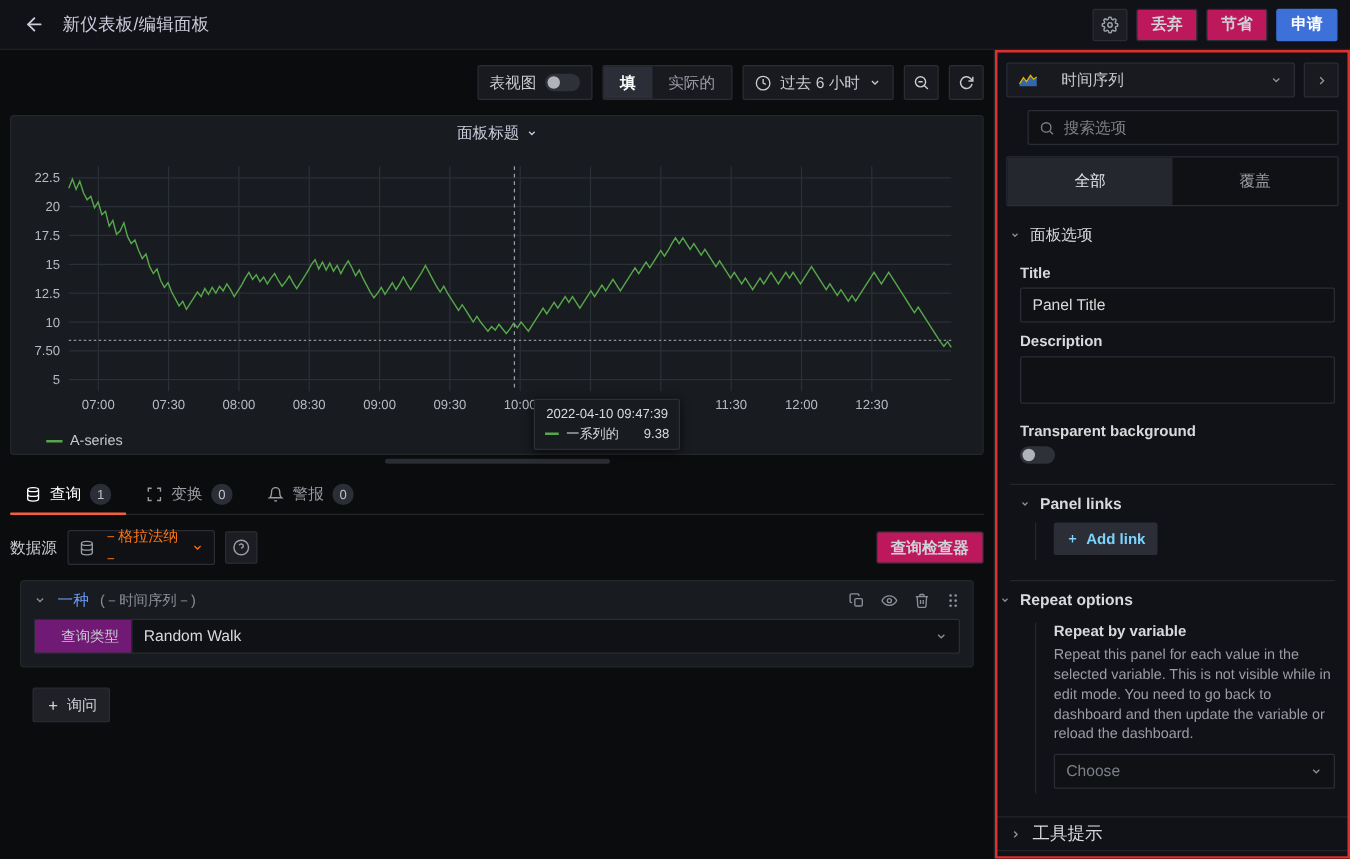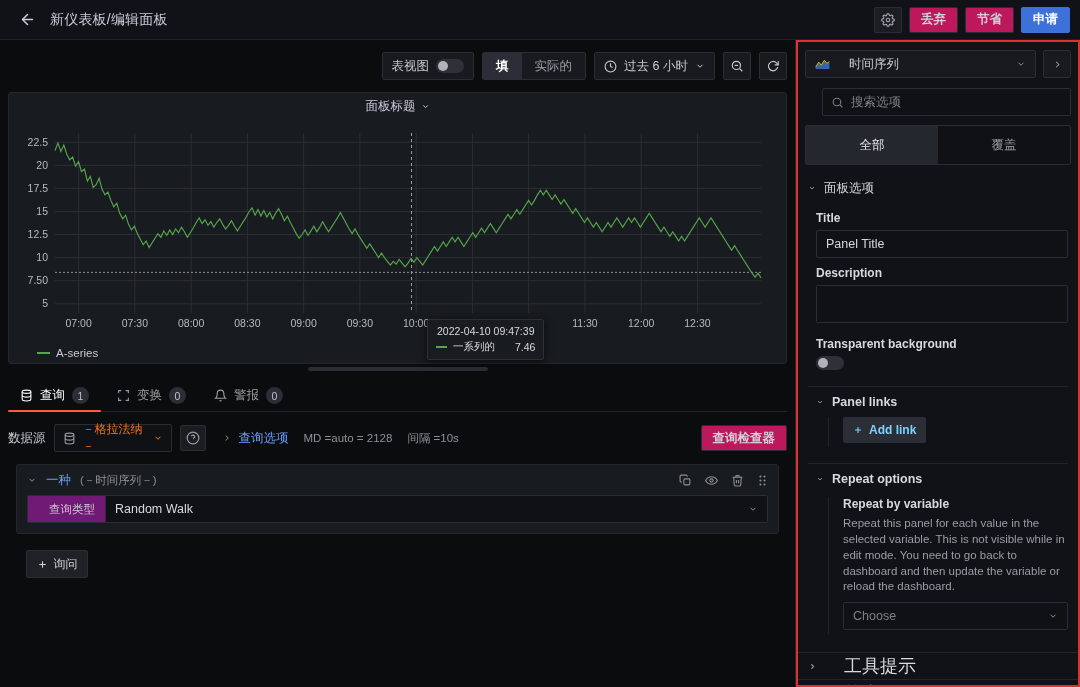--- a/index.html
+++ b/index.html
@@ -237,22 +237,22 @@
     display: inline-flex; align-items: center; gap: 6px; font-size: 12px; color: #7dd3fc; cursor: pointer;
     font-weight: 600;
   }
   .help-text { font-size: 11.5px; color: #9a9da5; line-height: 1.38; margin-bottom: 7px; }
   .choose-select {
     width: 100%; height: 28px; background: #0f1114; border: 1px solid #2a2d35; border-radius: 2px;
     display: flex; align-items: center; padding: 0 9px; font-size: 12.5px; color: #7d8089; cursor: pointer;
   }
   .choose-select span:first-child { flex: 1; }
   .collapsed-sec {
-    height: 27px; display: flex; align-items: center; gap: 27px; padding: 0 12px;
-    font-size: 18px; color: #d8d9da; cursor: pointer; border-top: 1px solid #23252b;
+    height: 27px; display: flex; align-items: center; gap: 9px; padding: 0 12px;
+    font-size: 14px; color: #d8d9da; cursor: pointer; border-top: 1px solid #23252b;
   }
   svg { display: block; }
 </style>
 </head>
 <body>
 
 <div class="app">
 
   <div class="header">
     <div class="back-btn">
@@ -377,21 +377,21 @@
               <line x1="46" y1="153.3846153846154" x2="752" y2="153.3846153846154" stroke="#8e9097" stroke-width="1" stroke-dasharray="2 2"></line>
               <path d="M46.00 31.54 L48.94 24.15 L51.88 32.46 L54.83 26.00 L57.77 35.23 L60.71 40.77 L63.65 38.00 L66.59 47.23 L69.53 42.62 L72.47 52.77 L75.42 50.00 L78.36 62.00 L81.30 57.38 L84.24 68.46 L87.18 65.69 L90.13 59.23 L93.07 70.31 L96.01 75.85 L98.95 73.08 L101.89 81.38 L104.83 87.85 L107.78 84.15 L110.72 94.31 L113.66 99.85 L116.60 96.15 L119.54 105.38 L122.48 110.92 L125.43 107.23 L128.37 114.62 L131.31 120.15 L134.25 125.69 L137.19 122.00 L140.13 128.46 L143.07 123.85 L146.02 119.23 L148.96 114.62 L151.90 118.31 L154.84 111.85 L157.78 116.46 L160.73 110.92 L163.67 115.54 L166.61 110.00 L169.55 113.69 L172.49 108.15 L175.43 112.77 L178.38 118.31 L181.32 113.69 L184.26 109.08 L187.20 103.54 L190.14 98.92 L193.08 104.46 L196.03 100.77 L198.97 106.31 L201.91 102.62 L204.85 108.15 L207.79 103.54 L210.73 99.85 L213.68 105.38 L216.62 110.00 L219.56 106.31 L222.50 101.69 L225.44 107.23 L228.38 111.85 L231.33 107.23 L234.27 102.62 L237.21 98.00 L240.15 92.46 L243.09 88.77 L246.03 96.15 L248.98 90.62 L251.92 97.08 L254.86 91.54 L257.80 98.00 L260.74 93.38 L263.68 99.85 L266.63 94.31 L269.57 89.69 L272.51 95.23 L275.45 101.69 L278.39 97.08 L281.33 103.54 L284.27 109.08 L287.22 114.62 L290.16 119.23 L293.10 115.54 L296.04 110.92 L298.98 116.46 L301.93 111.85 L304.87 107.23 L307.81 112.77 L310.75 108.15 L313.69 102.62 L316.63 108.15 L319.58 112.77 L322.52 108.15 L325.46 103.54 L328.40 98.92 L331.34 93.38 L334.28 98.92 L337.23 104.46 L340.17 110.00 L343.11 114.62 L346.05 110.00 L348.99 115.54 L351.93 120.15 L354.88 124.77 L357.82 129.38 L360.76 124.77 L363.70 129.38 L366.64 134.00 L369.58 138.62 L372.53 134.00 L375.47 138.62 L378.41 142.31 L381.35 146.00 L384.29 142.31 L387.23 145.08 L390.18 140.46 L393.12 144.15 L396.06 147.85 L399.00 144.15 L401.94 139.54 L404.88 143.23 L407.83 138.62 L410.77 142.31 L413.71 146.00 L416.65 141.38 L419.59 136.77 L422.53 132.15 L425.48 127.54 L428.42 132.15 L431.36 127.54 L434.30 122.92 L437.24 127.54 L440.18 122.92 L443.13 118.31 L446.07 122.92 L449.01 118.31 L451.95 122.92 L454.89 127.54 L457.83 122.92 L460.78 118.31 L463.72 113.69 L466.66 118.31 L469.60 113.69 L472.54 109.08 L475.48 113.69 L478.43 109.08 L481.37 104.46 L484.31 109.08 L487.25 113.69 L490.19 109.08 L493.13 104.46 L496.08 99.85 L499.02 95.23 L501.96 99.85 L504.90 95.23 L507.84 90.62 L510.78 95.23 L513.73 90.62 L516.67 86.00 L519.61 81.38 L522.55 86.00 L525.49 81.38 L528.43 75.85 L531.38 71.23 L534.32 75.85 L537.26 71.23 L540.20 75.85 L543.14 80.46 L546.08 75.85 L549.03 80.46 L551.97 85.08 L554.91 80.46 L557.85 85.08 L560.79 89.69 L563.73 94.31 L566.68 89.69 L569.62 94.31 L572.56 98.92 L575.50 103.54 L578.44 98.92 L581.38 103.54 L584.33 108.15 L587.27 103.54 L590.21 108.15 L593.15 112.77 L596.09 108.15 L599.03 103.54 L601.98 108.15 L604.92 103.54 L607.86 98.92 L610.80 103.54 L613.74 108.15 L616.68 103.54 L619.63 98.92 L622.57 103.54 L625.51 98.92 L628.45 103.54 L631.39 108.15 L634.33 103.54 L637.28 98.92 L640.22 94.31 L643.16 98.92 L646.10 103.54 L649.04 108.15 L651.98 112.77 L654.93 108.15 L657.87 112.77 L660.81 117.38 L663.75 112.77 L666.69 117.38 L669.63 122.00 L672.58 117.38 L675.52 122.00 L678.46 117.38 L681.40 112.77 L684.34 108.15 L687.28 103.54 L690.23 98.92 L693.17 103.54 L696.11 108.15 L699.05 103.54 L701.99 98.92 L704.93 103.54 L707.88 108.15 L710.82 112.77 L713.76 117.38 L716.70 122.00 L719.64 126.62 L722.58 131.23 L725.53 126.62 L728.47 131.23 L731.41 135.85 L734.35 140.46 L737.29 145.08 L740.23 149.69 L743.18 154.31 L746.12 158.00 L749.06 154.31 L752.00 158.92" fill="none" stroke="#56a64b" stroke-width="1.15"></path>
               <line x1="402.53000000000003" y1="14" x2="402.53000000000003" y2="194" stroke="#9a9da5" stroke-width="1" stroke-dasharray="3 3"></line>
             </svg>
 
           <div class="tooltip" style="left:418px; top:200px;text-align:center;">
             <div class="tt-time">2022-04-10 09:47:39</div>
             <div class="tt-row">
               <span class="swatch"></span>
               <span>一系列的</span>
-              <span class="tt-val">7.46</span>
+              <span class="tt-val">9.38</span>
             </div>
           </div>
         </div>
 
         <div class="legend">
           <span class="swatch"></span>
           <span>A-series</span>
         </div>
         <div class="drag-handle"></div>
       </div>
@@ -439,28 +439,20 @@
             <svg width="10" height="10" viewBox="0 0 24 24" fill="none" stroke="currentColor" stroke-width="2.4">
               <polyline points="6 9 12 15 18 9"></polyline>
             </svg>
           </div>
           <div class="help-btn">
             <svg width="14" height="14" viewBox="0 0 24 24" fill="none" stroke="currentColor" stroke-width="2">
               <circle cx="12" cy="12" r="10"></circle>
                 <path d="M9.1 9a3 3 0 0 1 5.8 1c0 2-3 3-3 3"></path>
                 <line x1="12" y1="17" x2="12" y2="17.01"></line>
             </svg>
-          </div>
-          <div class="qopts">
-            <svg width="10" height="10" viewBox="0 0 24 24" fill="none" stroke="#8e9097" stroke-width="2.4">
-              <polyline points="9 6 15 12 9 18"></polyline>
-            </svg>
-            <span class="lnk">查询选项</span>
-            <span class="meta">MD =auto = 2128</span>
-            <span class="meta">间隔 =10s</span>
           </div>
           <div class="btn inspector-btn">查询检查器</div>
         </div>
 
         <div class="query-card">
           <div class="qc-head">
             <span class="caret">
               <svg width="10" height="10" viewBox="0 0 24 24" fill="none" stroke="currentColor" stroke-width="2.4">
                 <polyline points="6 9 12 15 18 9"></polyline>
               </svg>
@@ -592,21 +584,21 @@
                 <line x1="12" y1="5" x2="12" y2="19"></line>
                   <line x1="5" y1="12" x2="19" y2="12"></line>
               </svg>
               <span>Add link</span>
             </div>
           </div>
         </div>
 
         <div class="divider"></div>
 
-        <div class="sec-head" style="padding-left:20px">
+        <div class="sec-head" style="padding-left:4px">
           <span class="chev">
             <svg width="8" height="8" viewBox="0 0 24 24" fill="none" stroke="currentColor" stroke-width="3">
                 <polyline points="6 9 12 15 18 9"></polyline>
               </svg>
           </span>
           <span style="font-weight:700">Repeat options</span>
         </div>
         <div class="sec-body" style="padding-left:28px">
           <div class="sub-group">
             <div class="opt-label" style="margin-top:3px">Repeat by variable</div>

